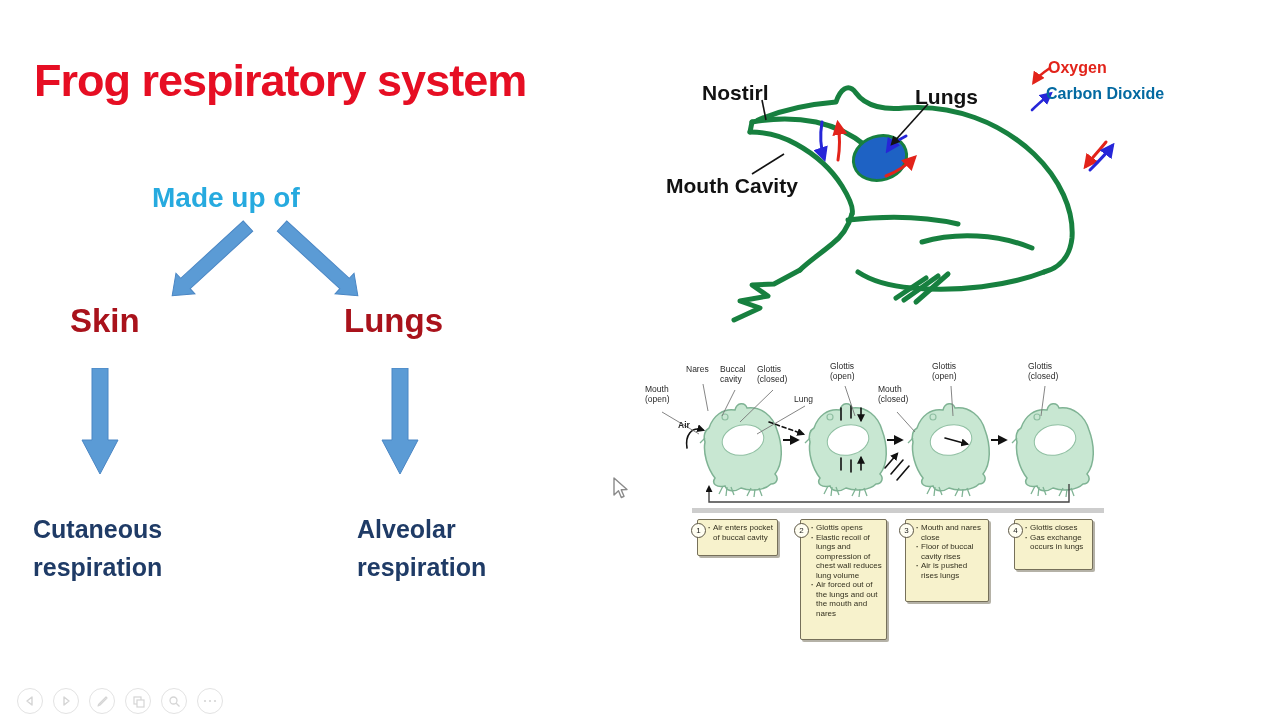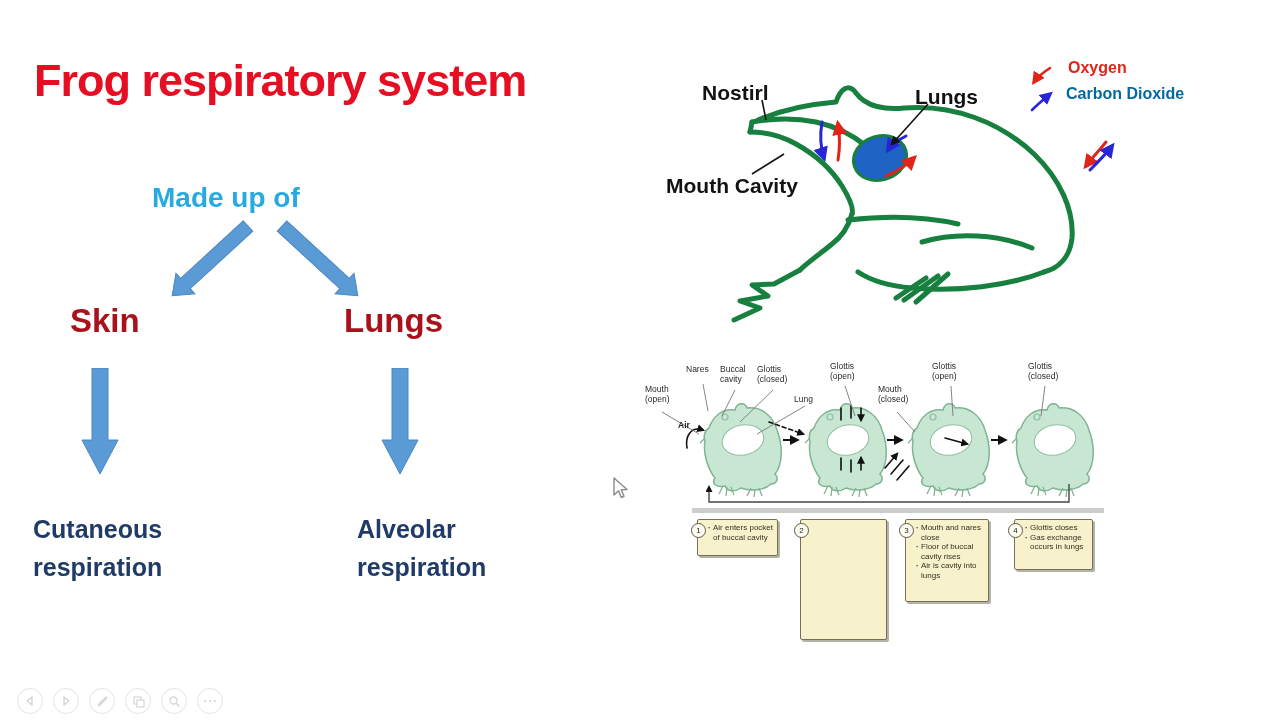--- a/index.html
+++ b/index.html
@@ -6,21 +6,21 @@
   #canvas{position:relative;width:1280px;height:720px;background:#ffffff;overflow:hidden;
           font-family:"Liberation Sans", sans-serif;}
   .abs{position:absolute;}
   
   .title{left:34px;top:55px;font-size:45px;font-weight:bold;white-space:nowrap;letter-spacing:-1px;}
   .madeup{left:152px;top:182px;font-size:28px;font-weight:bold;}
   .branch{font-size:33px;font-weight:bold;}
   .leaf{font-size:25px;font-weight:bold;line-height:38px;width:215px;}
   
   .flabel{font-size:21px;font-weight:600;color:#121212;white-space:nowrap;}
-  .legend{font-size:16px;font-weight:bold;white-space:nowrap;margin-left:20px;}
+  .legend{font-size:16px;font-weight:bold;white-space:nowrap;}
   .plabel{font-size:8.5px;line-height:10px;color:#2a2a2a;text-align:left;}
   
   .stepbox{position:absolute;background:#f7f2cc;border:1.5px solid #76705a;border-radius:2px;
            box-shadow:2px 2px 0 rgba(90,85,60,.45);padding:3px 3px 3px 9px;box-sizing:border-box;}
   .stepnum{position:absolute;left:-7px;top:3px;width:13px;height:13px;border-radius:50%;
            background:#fffef2;border:1px solid #5c5645;font-size:8px;line-height:13px;
            text-align:center;color:#222;}
   .bullet{position:relative;font-size:8px;line-height:9.5px;color:#33301f;padding-left:6px;}
   .bullet::before{content:"·";position:absolute;left:1px;top:0;font-weight:bold;}
   
@@ -175,27 +175,32 @@
   <div class="abs divider" style="left:692px;top:508px;width:412px;height:5px;"></div>
 
   <div class="stepbox" style="left:697px;top:519px;width:81px;min-height:37px;">
     <div class="stepnum">1</div>
     <div>
         <div class="bullet">Air enters pocket of buccal cavity</div>
       </div>
   </div>
   <div class="stepbox" style="left:800px;top:519px;width:87px;min-height:121px;">
     <div class="stepnum">2</div>
+    <div>
+        <div class="bullet">Glottis opens</div>
+        <div class="bullet">Elastic recoil of lungs and compression of chest wall reduces lung volume</div>
+        <div class="bullet">Air forced out of the lungs and out the mouth and nares</div>
+      </div>
   </div>
   <div class="stepbox" style="left:905px;top:519px;width:84px;min-height:83px;">
     <div class="stepnum">3</div>
     <div>
         <div class="bullet">Mouth and nares close</div>
         <div class="bullet">Floor of buccal cavity rises</div>
-        <div class="bullet">Air is cavity into lungs</div>
+        <div class="bullet">Air is pushed rises lungs</div>
       </div>
   </div>
   <div class="stepbox" style="left:1014px;top:519px;width:79px;min-height:51px;">
     <div class="stepnum">4</div>
     <div>
         <div class="bullet">Glottis closes</div>
         <div class="bullet">Gas exchange occurs in lungs</div>
       </div>
   </div>
 

